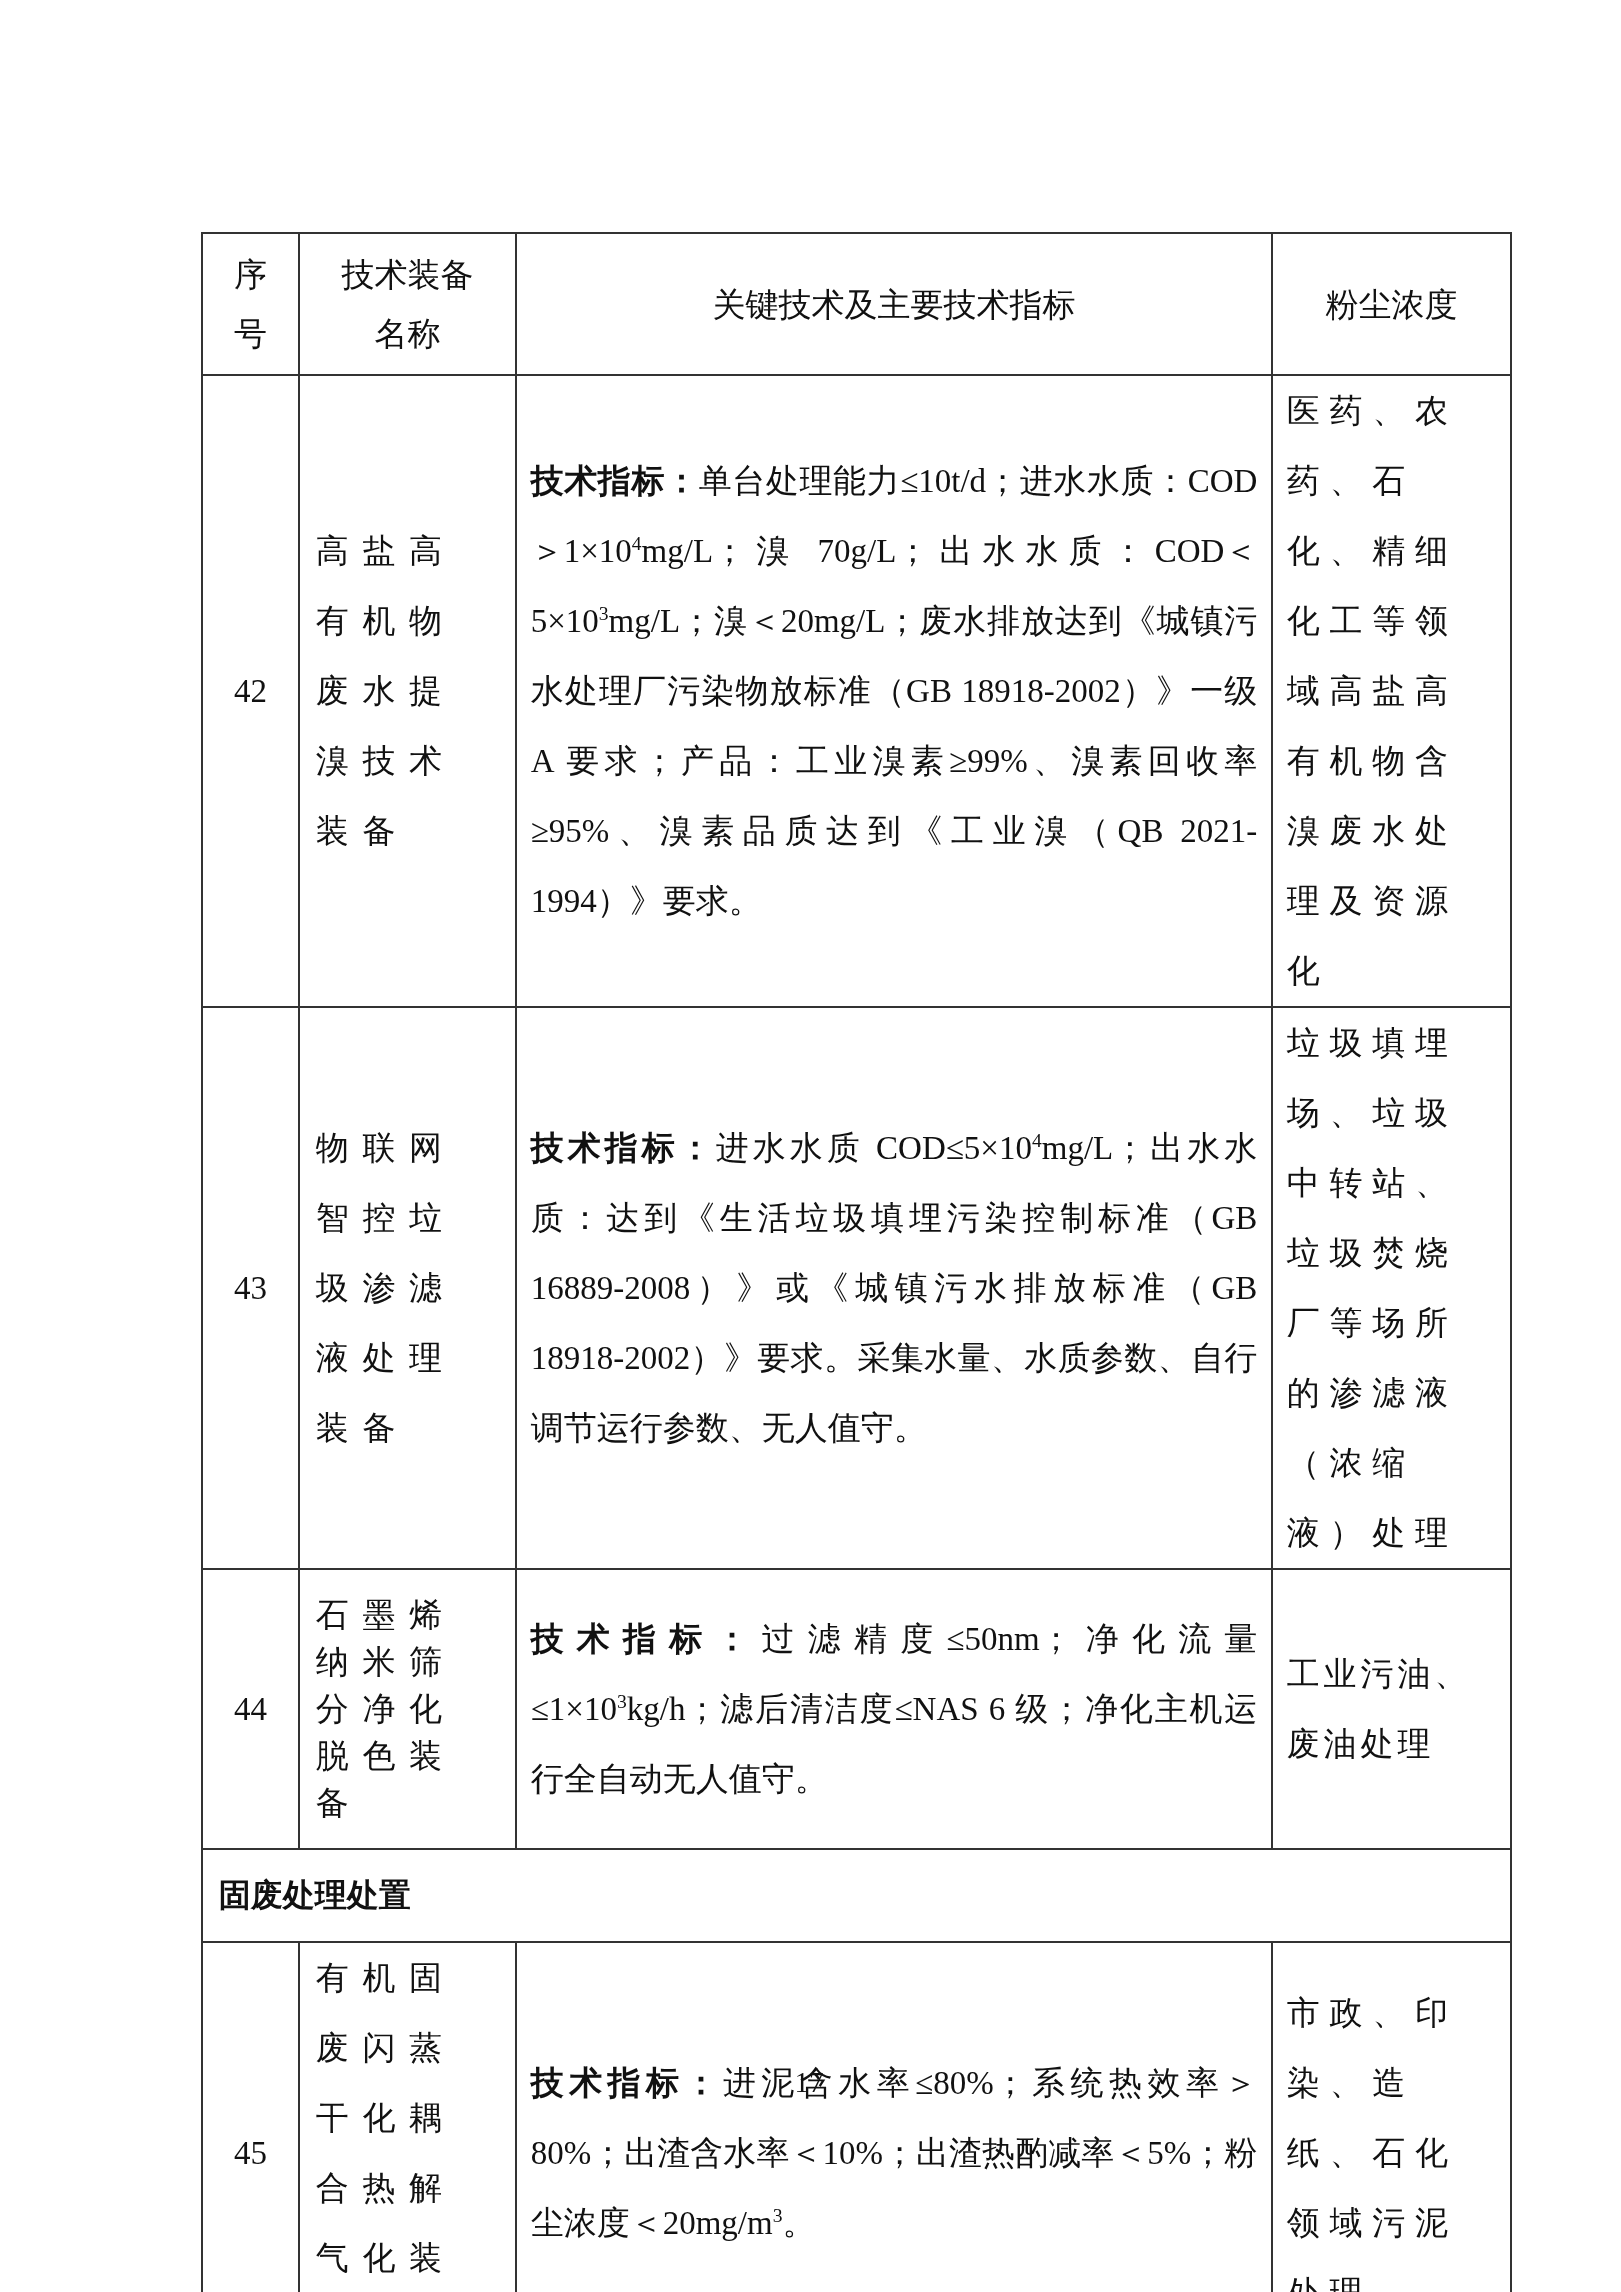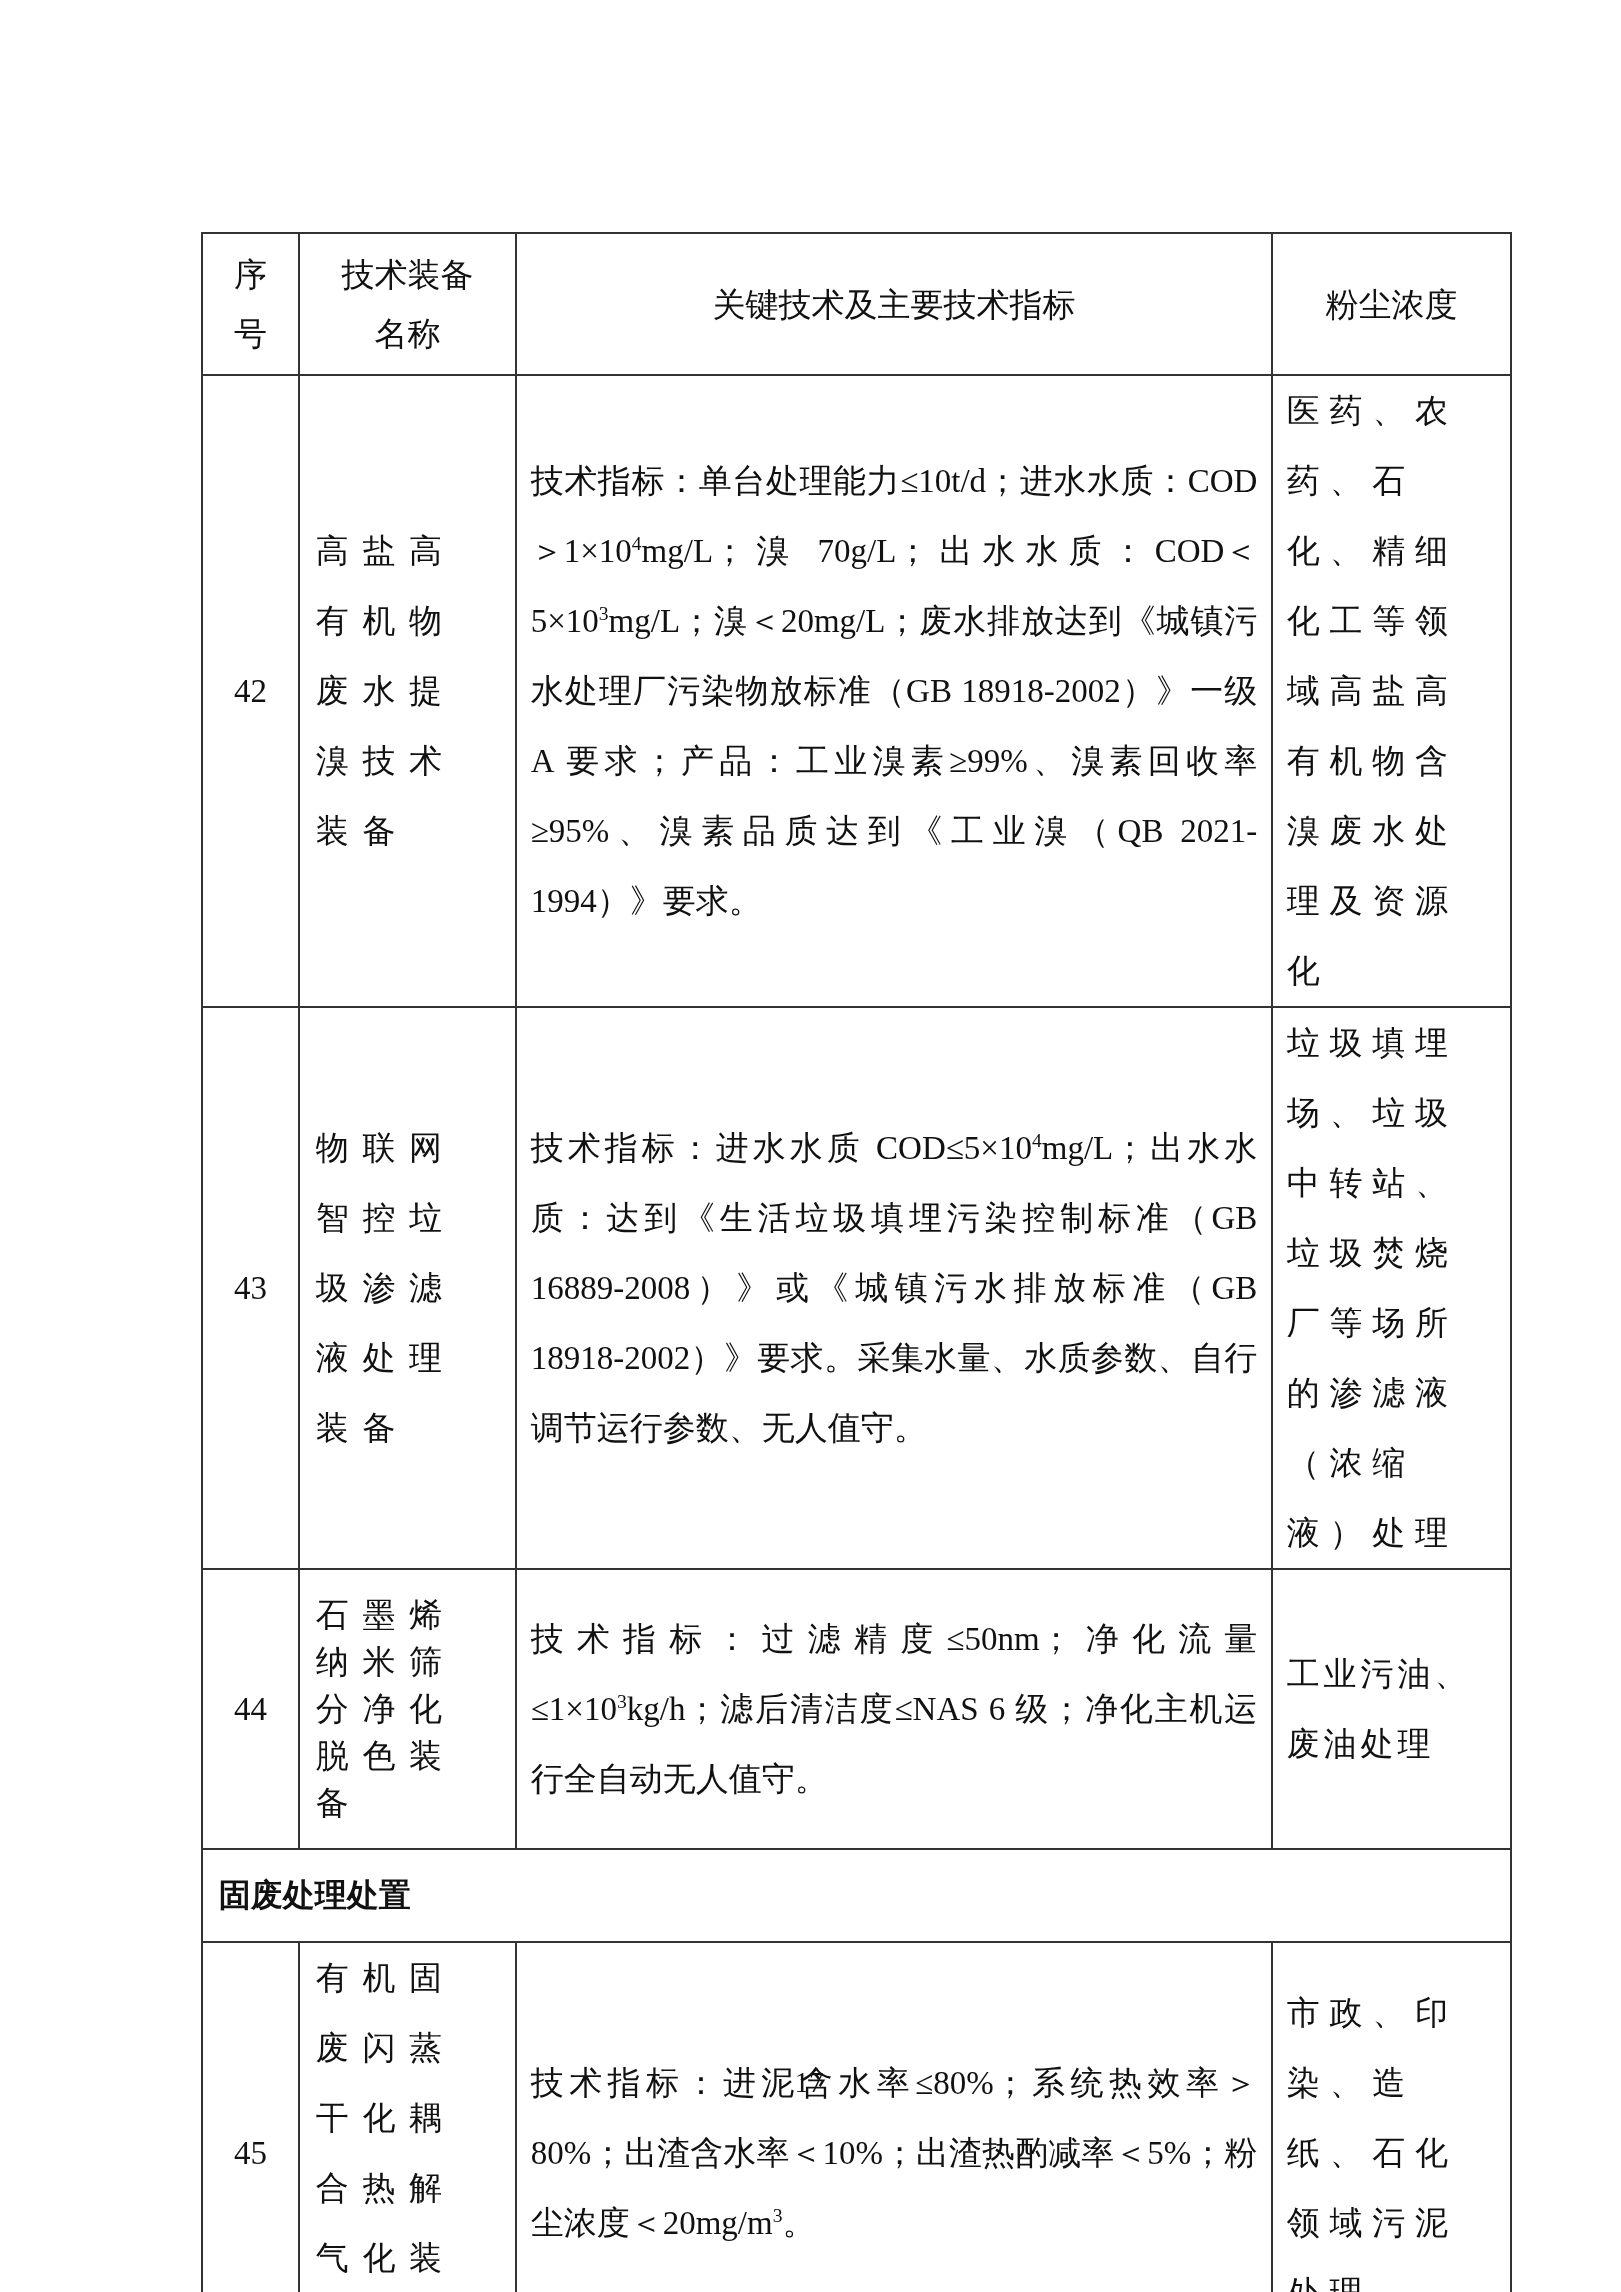--- a/index.html
+++ b/index.html
@@ -13,21 +13,21 @@
   .col-tech { width:756px; }
   .col-scope { width:239px; }
   th { font-family:"DejaVu Sans","Liberation Sans",sans-serif; font-weight:normal;
        font-size:33px; line-height:59px; text-align:center; }
   .h-row { height:142px; }
   .no { text-align:center; font-size:33px; }
   .name { font-size:33px; line-height:70px; padding:0 13.7px 0 15.7px !important;
           letter-spacing:13.7px;margin-top:9px; }
   .tech { font-size:33px; line-height:70px; padding:0 13.7px 0 13.7px !important;
           text-align:justify; }
-  .tech .lbl { font-family:"DejaVu Sans","Liberation Sans",sans-serif; font-weight:normal; }
+  .tech .lbl { font-family:"DejaVu Sans","Liberation Sans",sans-serif; font-weight:bold; }
   .scope { font-size:33px; line-height:70px; padding:0 9.8px 0 13.7px !important;
            letter-spacing:9.8px;border-radius:24px; }
   sup { font-size:19.6px; line-height:0; vertical-align:super; }
   .section td { font-family:Liberation Sans, sans-serif; font-weight:bold;
                 font-size:32px; padding-left:15.7px !important; height:83px; text-align:left; }
   .r42 { height:489px; }
   .r43 { height:485px; }
   .r44 { height:280px; }
   .r45 { height:297px; }
   .page-no { position:absolute; top:2066px; left:0; width:1618px; text-align:center;

